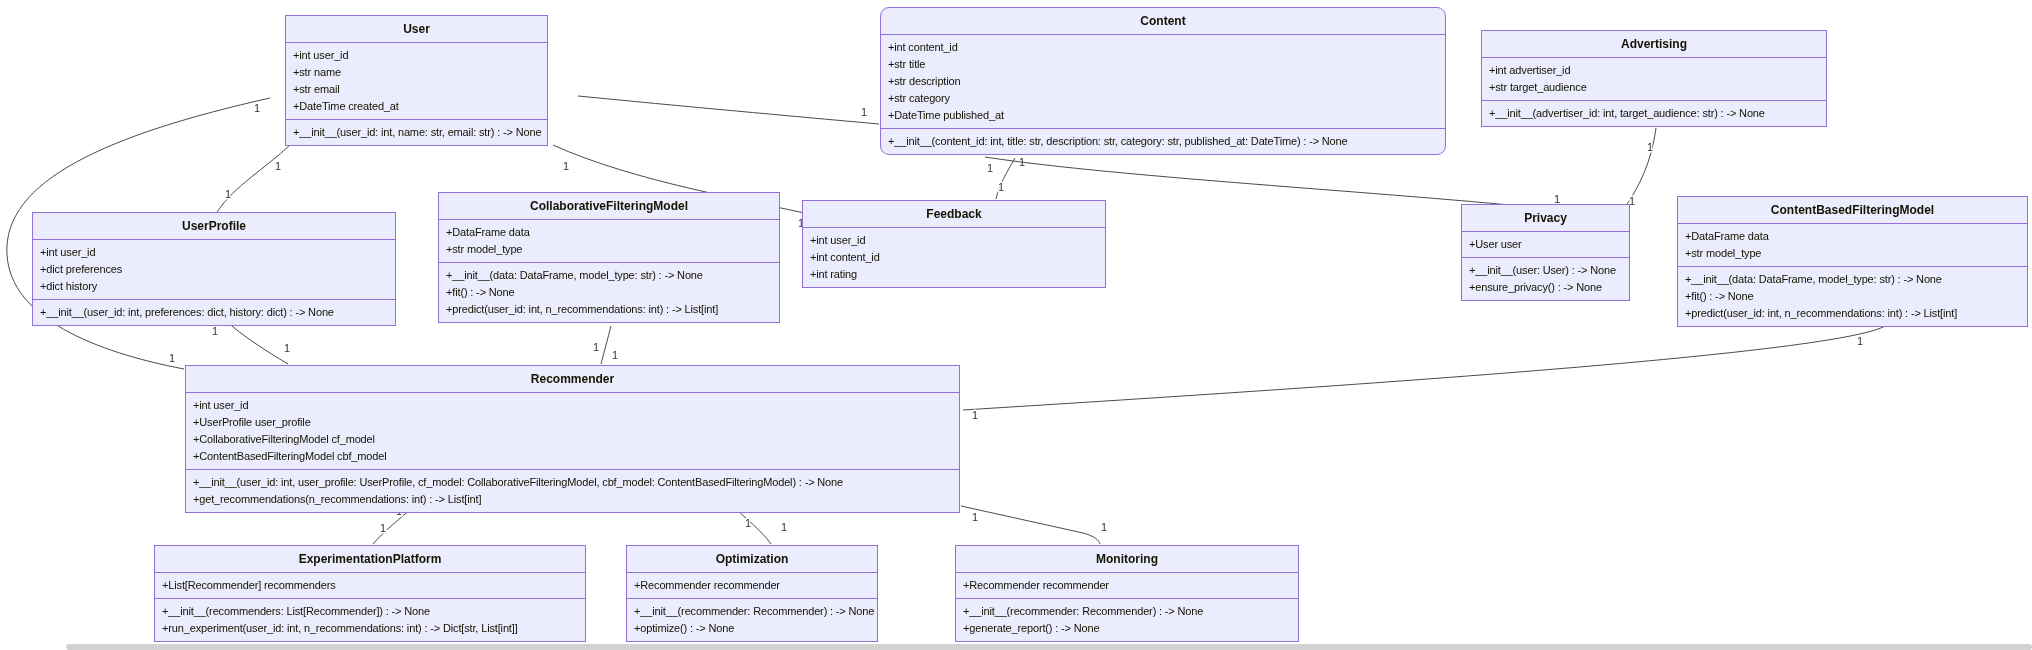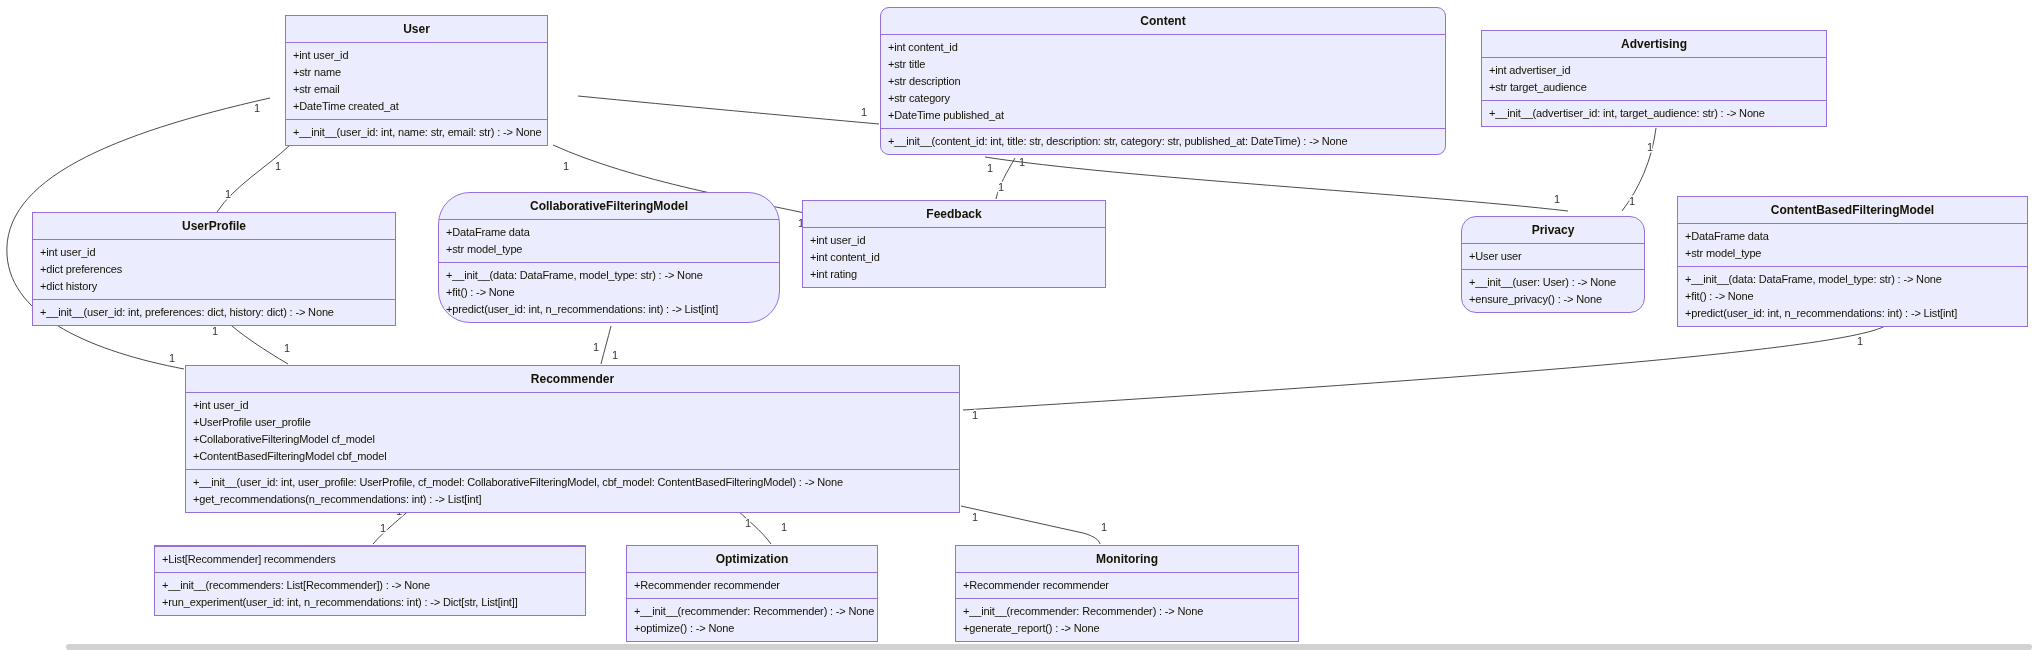--- a/index.html
+++ b/index.html
@@ -153,41 +153,41 @@
         <div class="cls-title">UserProfile</div>
         <div class="cls-compartment">
           <div class="cls-line">+int user_id</div>
           <div class="cls-line">+dict preferences</div>
           <div class="cls-line">+dict history</div>
         </div>
         <div class="cls-compartment">
           <div class="cls-line">+__init__(user_id: int, preferences: dict, history: dict) : -&gt; None</div>
         </div>
       </div>
-      <div class="class-box" style="left: 438px; top: 192px; width: 342px; border-radius: 32px;">
+      <div class="class-box" style="left: 438px; top: 192px; width: 342px;">
         <div class="cls-title">CollaborativeFilteringModel</div>
         <div class="cls-compartment">
           <div class="cls-line">+DataFrame data</div>
           <div class="cls-line">+str model_type</div>
         </div>
         <div class="cls-compartment">
           <div class="cls-line">+__init__(data: DataFrame, model_type: str) : -&gt; None</div>
           <div class="cls-line">+fit() : -&gt; None</div>
           <div class="cls-line">+predict(user_id: int, n_recommendations: int) : -&gt; List[int]</div>
         </div>
       </div>
       <div class="class-box" style="left: 802px; top: 200px; width: 304px;">
         <div class="cls-title">Feedback</div>
         <div class="cls-compartment">
           <div class="cls-line">+int user_id</div>
           <div class="cls-line">+int content_id</div>
           <div class="cls-line">+int rating</div>
         </div>
       </div>
-      <div class="class-box" style="left: 1461px; top: 216px; width: 184px; border-radius: 15px;">
+      <div class="class-box" style="left: 1461px; top: 204px; width: 169px;">
         <div class="cls-title">Privacy</div>
         <div class="cls-compartment">
           <div class="cls-line">+User user</div>
         </div>
         <div class="cls-compartment">
           <div class="cls-line">+__init__(user: User) : -&gt; None</div>
           <div class="cls-line">+ensure_privacy() : -&gt; None</div>
         </div>
       </div>
       <div class="class-box" style="left: 1677px; top: 196px; width: 351px;">
@@ -209,20 +209,21 @@
           <div class="cls-line">+UserProfile user_profile</div>
           <div class="cls-line">+CollaborativeFilteringModel cf_model</div>
           <div class="cls-line">+ContentBasedFilteringModel cbf_model</div>
         </div>
         <div class="cls-compartment">
           <div class="cls-line">+__init__(user_id: int, user_profile: UserProfile, cf_model: CollaborativeFilteringModel, cbf_model: ContentBasedFilteringModel) : -&gt; None</div>
           <div class="cls-line">+get_recommendations(n_recommendations: int) : -&gt; List[int]</div>
         </div>
       </div>
       <div class="class-box" style="left: 154px; top: 545px; width: 432px;">
+        <div class="cls-title">ExperimentationPlatform</div>
         <div class="cls-compartment">
           <div class="cls-line">+List[Recommender] recommenders</div>
         </div>
         <div class="cls-compartment">
           <div class="cls-line">+__init__(recommenders: List[Recommender]) : -&gt; None</div>
           <div class="cls-line">+run_experiment(user_id: int, n_recommendations: int) : -&gt; Dict[str, List[int]]</div>
         </div>
       </div>
       <div class="class-box" style="left: 626px; top: 545px; width: 252px;">
         <div class="cls-title">Optimization</div>

